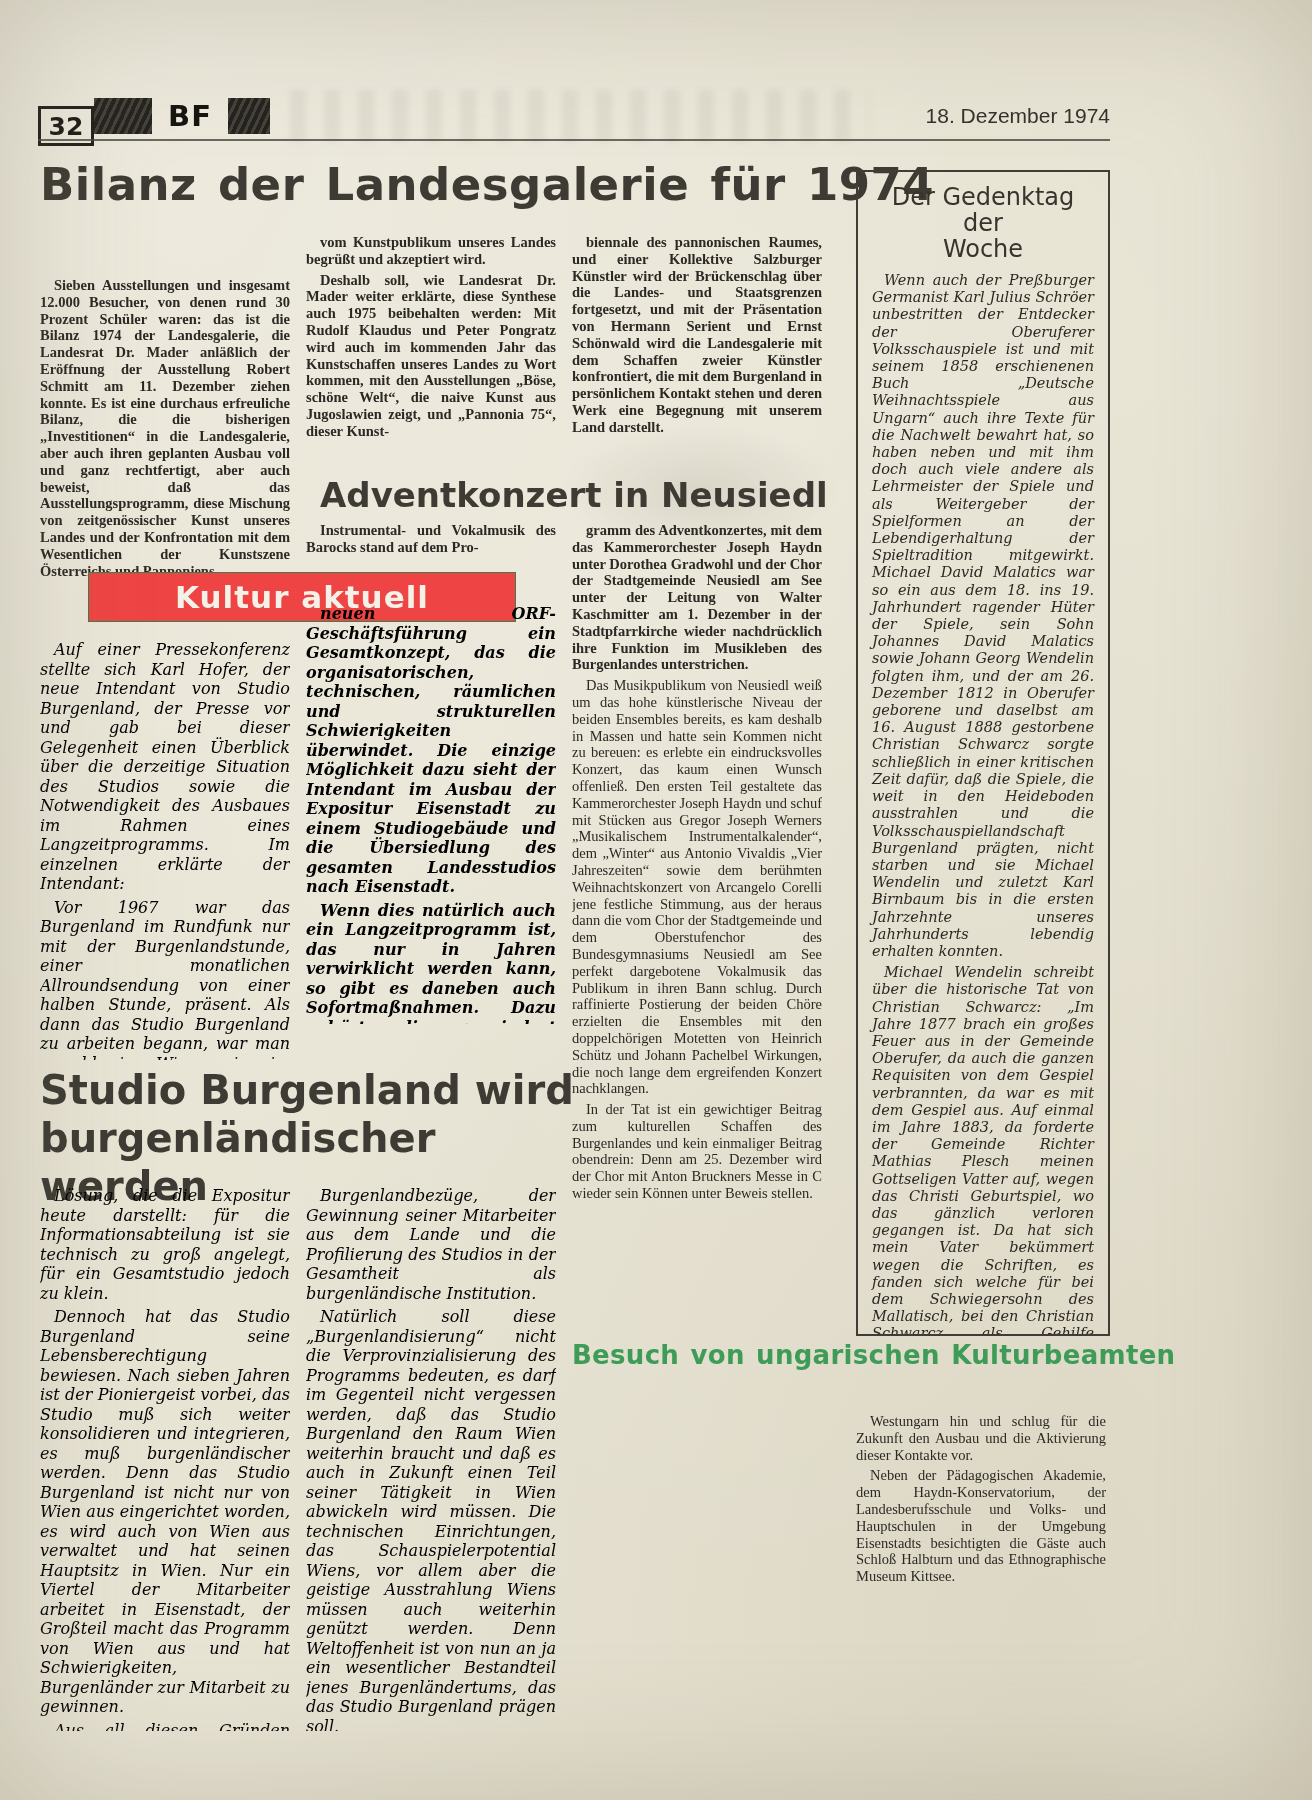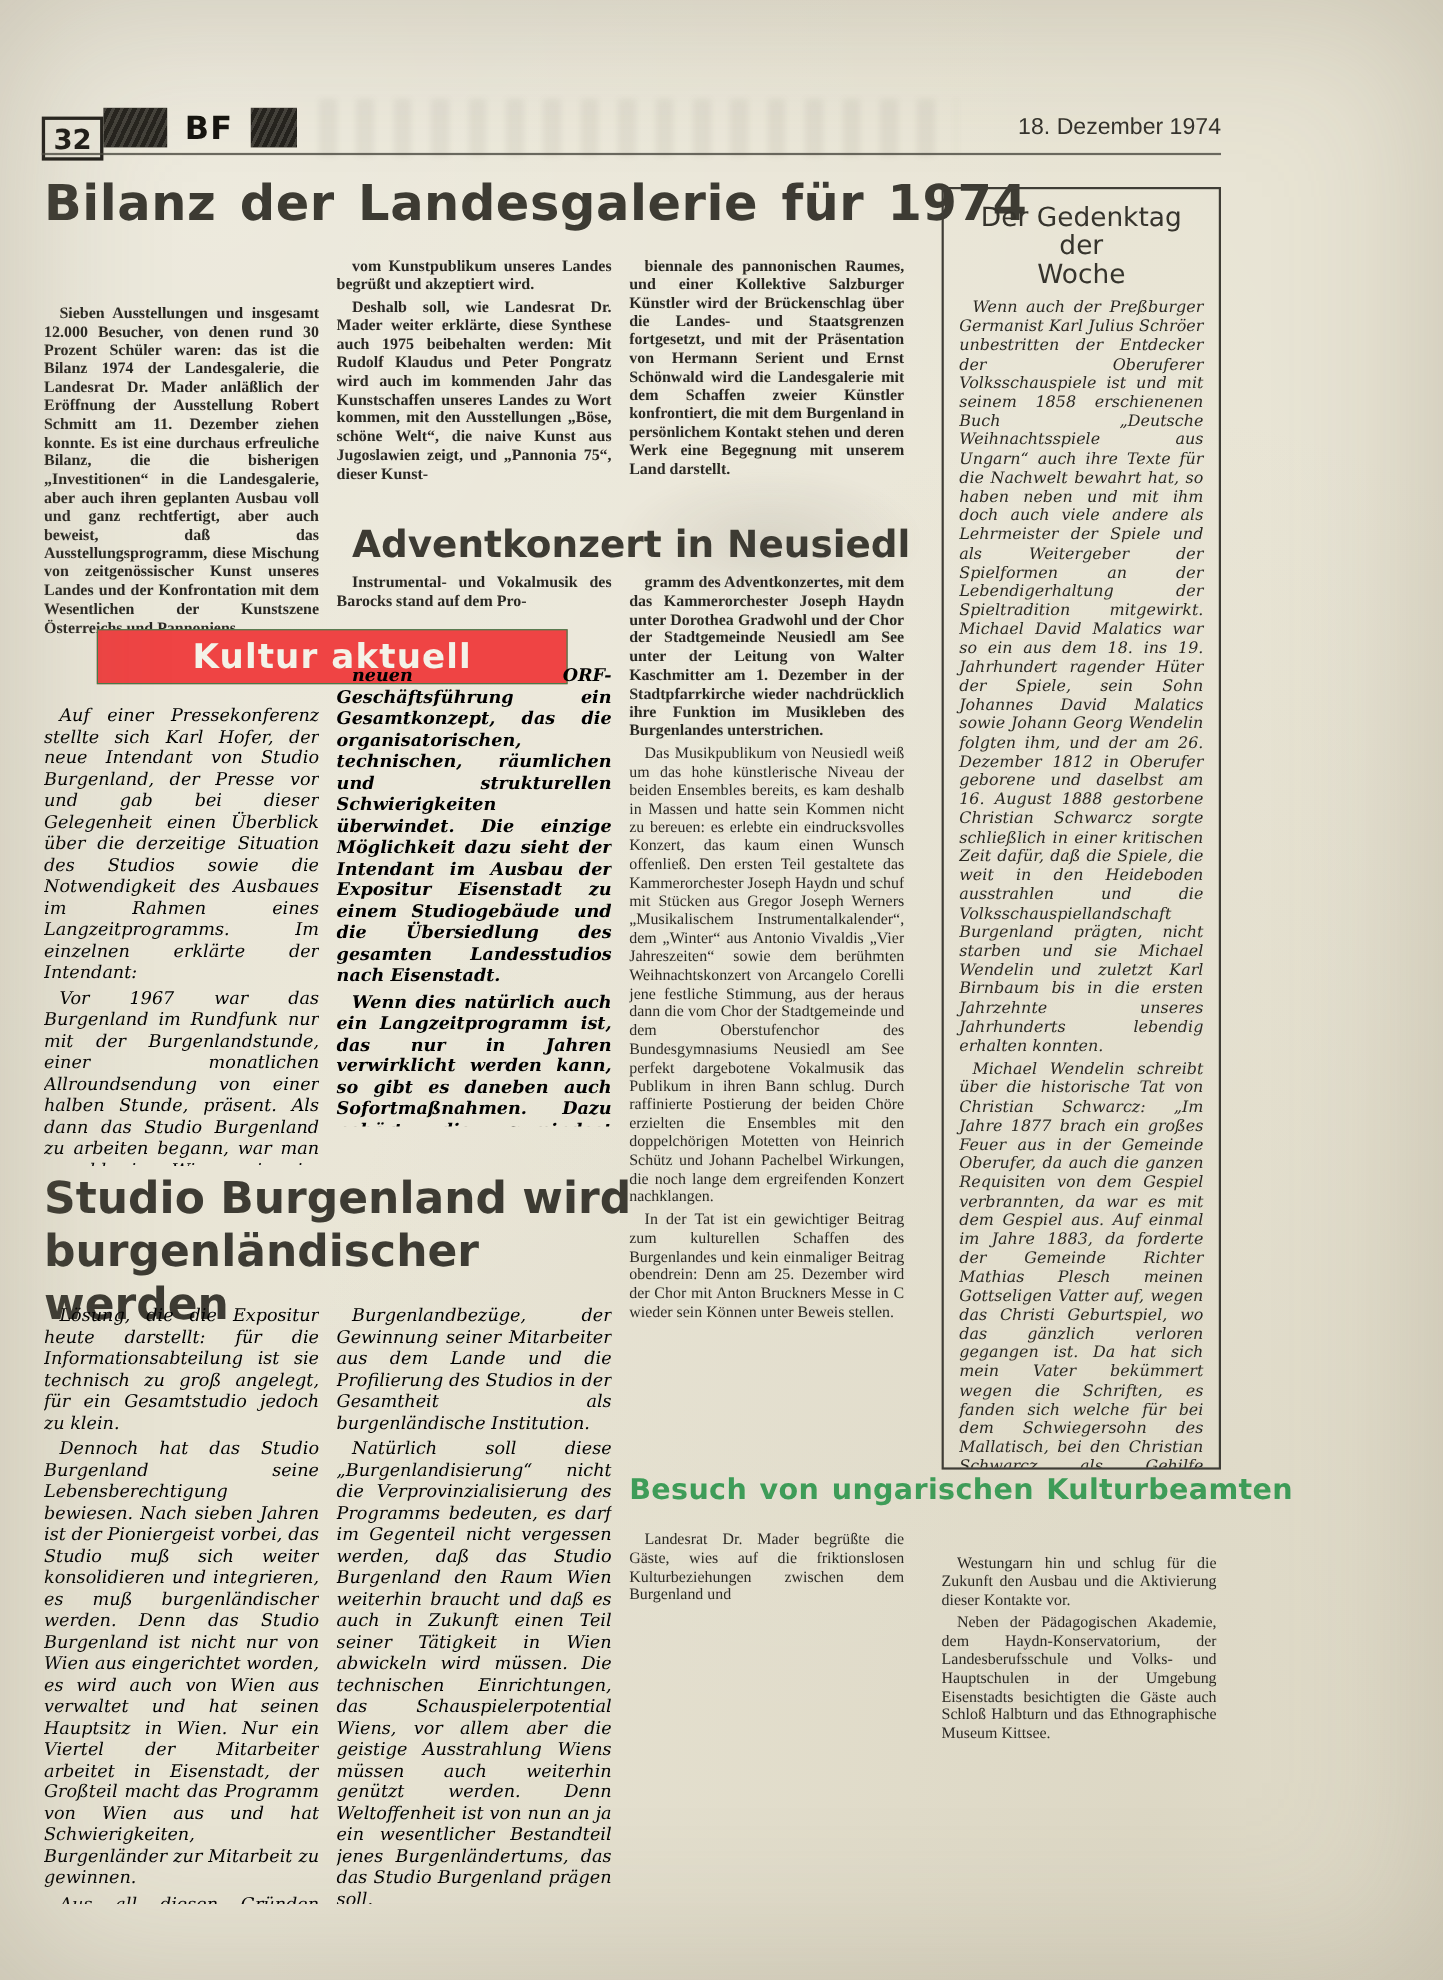--- a/index.html
+++ b/index.html
@@ -157,21 +157,20 @@
       <span style="display:block">Der Gedenktag der</span>
       <span style="display:block">Woche</span>
     </div>
     <p>Wenn auch der Preßburger Germanist Karl Julius Schröer unbestritten der Entdecker der Oberuferer Volksschauspiele ist und mit seinem 1858 erschienenen Buch „Deutsche Weihnachtsspiele aus Ungarn“ auch ihre Texte für die Nachwelt bewahrt hat, so haben neben und mit ihm doch auch viele andere als Lehrmeister der Spiele und als Weitergeber der Spielformen an der Lebendigerhaltung der Spieltradition mitgewirkt. Michael David Malatics war so ein aus dem 18. ins 19. Jahrhundert ragender Hüter der Spiele, sein Sohn Johannes David Malatics sowie Johann Georg Wendelin folgten ihm, und der am 26. Dezember 1812 in Oberufer geborene und daselbst am 16. August 1888 gestorbene Christian Schwarcz sorgte schließlich in einer kritischen Zeit dafür, daß die Spiele, die weit in den Heideboden ausstrahlen und die Volksschauspiellandschaft Burgenland prägten, nicht starben und sie Michael Wendelin und zuletzt Karl Birnbaum bis in die ersten Jahrzehnte unseres Jahrhunderts lebendig erhalten konnten.</p>
     <p>Michael Wendelin schreibt über die historische Tat von Christian Schwarcz: „Im Jahre 1877 brach ein großes Feuer aus in der Gemeinde Oberufer, da auch die ganzen Requisiten von dem Gespiel verbrannten, da war es mit dem Gespiel aus. Auf einmal im Jahre 1883, da forderte der Gemeinde Richter Mathias Plesch meinen Gottseligen Vatter auf, wegen das Christi Geburtspiel, wo das gänzlich verloren gegangen ist. Da hat sich mein Vater bekümmert wegen die Schriften, es fanden sich welche für bei dem Schwiegersohn des Mallatisch, bei den Christian Schwarcz als Gehilfe genommen und so ging es dann ans Werk. Das war im Jahre 1883 den 15. September …“</p>
 
   </aside>
 
   <h2 class="headline h-besuch">Besuch von ungarischen Kulturbeamten</h2>
   <div class="col besuch-c1">
-    <p>Landesrat Dr. Mader begrüßte die Gäste, wies auf die friktionslosen Kulturbeziehungen zwischen dem Burgenland und</p>
   </div>
   <div class="col besuch-c2">
     <p>Westungarn hin und schlug für die Zukunft den Ausbau und die Aktivierung dieser Kontakte vor.</p>
     <p>Neben der Pädagogischen Akademie, dem Haydn-Konservatorium, der Landesberufsschule und Volks- und Hauptschulen in der Umgebung Eisenstadts besichtigten die Gäste auch Schloß Halbturn und das Ethnographische Museum Kittsee.</p>
   </div>
 
   <div class="vignette"></div>
 </div>
 
 </body></html>

